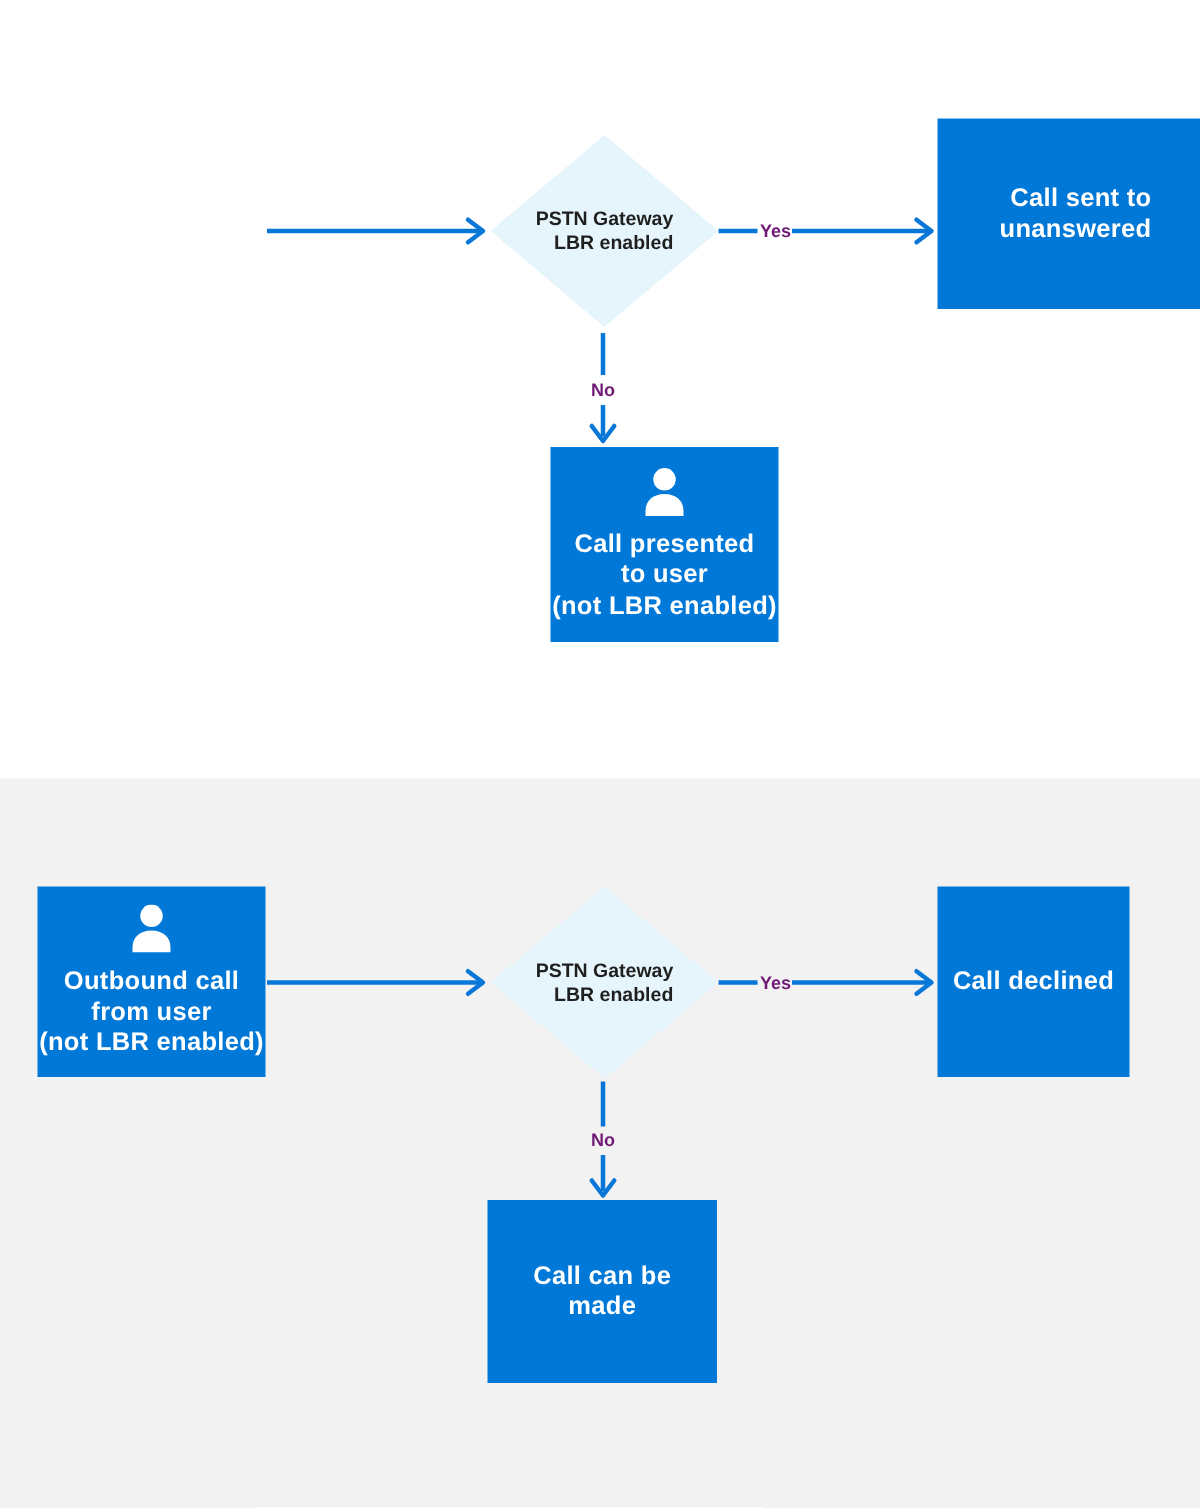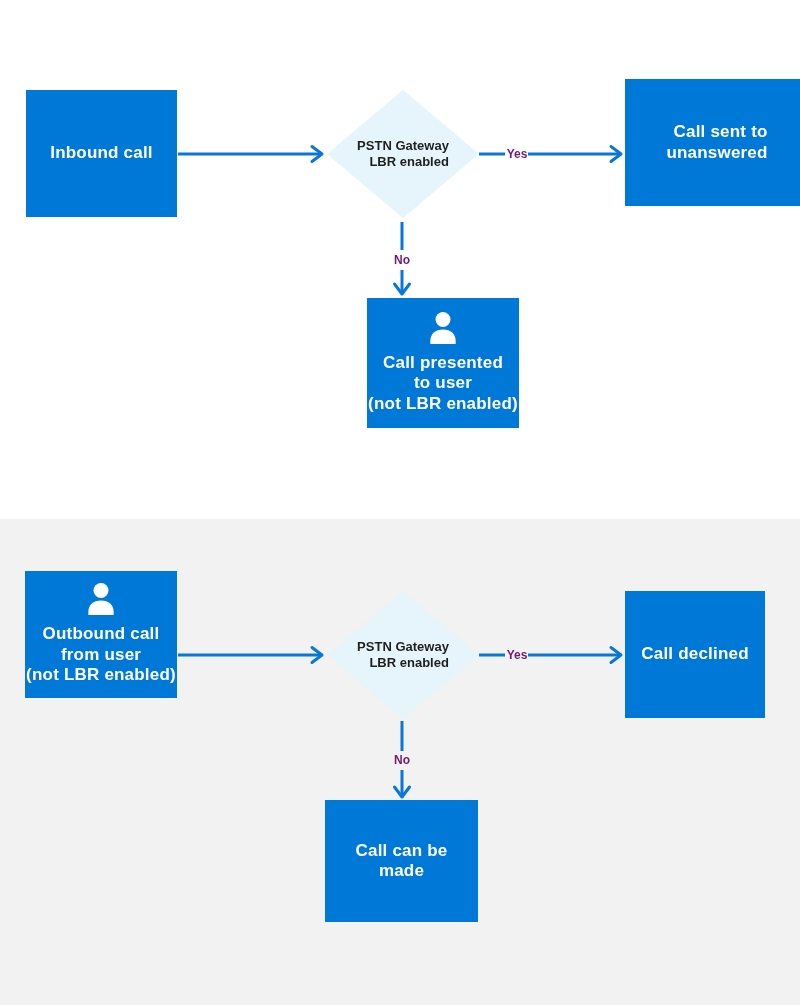--- a/index.html
+++ b/index.html
@@ -91,23 +91,20 @@
 
     <line x1="479" y1="655" x2="505" y2="655"></line>
     <line x1="528" y1="655" x2="619" y2="655"></line>
     <polyline points="611,647.5 621,655 611,662.5" stroke-linecap="round" stroke-linejoin="round"></polyline>
 
     <line x1="402" y1="721" x2="402" y2="751"></line>
     <line x1="402" y1="770" x2="402" y2="794"></line>
     <polyline points="394.5,787 402,797 409.5,787" stroke-linecap="round" stroke-linejoin="round"></polyline>
   </svg>
 
-  <div class="node" style="left:26px; top:90px; width:151px; height:127px;">
-    <div class="node-label">Inbound call</div>
-  </div>
 
   <div class="diamond" style="left:327px; top:90px; width:152px; height:128px;">
     <svg class="diamond-shape" width="152" height="128" viewBox="0 0 152 128">
       <polygon points="76,0 152,64 76,128 0,64" fill="#E6F5FB"></polygon>
     </svg>
     <div class="diamond-label">PSTN Gateway
 LBR enabled</div>
   </div>
 
   <div class="edge-label" style="left:517px; top:154px;">Yes</div>
@@ -122,21 +119,21 @@
   <div class="node" style="left:327px; top:298px; width:152px; height:130px;margin-left:40px;">
     <svg class="person-icon" width="30" height="32" viewBox="0 0 32 34">
       <circle cx="16" cy="8" r="8" fill="#ffffff"></circle>
       <path d="M16,18.5 C7.8,18.5 2.5,23.3 2.5,30.5 L2.5,34 L29.5,34 L29.5,30.5 C29.5,23.3 24.2,18.5 16,18.5 Z" fill="#ffffff"></path>
     </svg>
     <div class="node-label">Call presented
 to user
 (not LBR enabled)</div>
   </div>
 
-  <div class="node" style="left:25px; top:571px; width:152px; height:127px;">
+  <div class="node" style="left:25px; top:591px; width:152px; height:127px;">
     <svg class="person-icon" width="30" height="32" viewBox="0 0 32 34">
       <circle cx="16" cy="8" r="8" fill="#ffffff"></circle>
       <path d="M16,18.5 C7.8,18.5 2.5,23.3 2.5,30.5 L2.5,34 L29.5,34 L29.5,30.5 C29.5,23.3 24.2,18.5 16,18.5 Z" fill="#ffffff"></path>
     </svg>
     <div class="node-label">Outbound call
 from user
 (not LBR enabled)</div>
   </div>
 
   <div class="diamond" style="left:327px; top:591px; width:152px; height:128px;">
@@ -144,21 +141,21 @@
       <polygon points="76,0 152,64 76,128 0,64" fill="#E6F5FB"></polygon>
     </svg>
     <div class="diamond-label">PSTN Gateway
 LBR enabled</div>
   </div>
 
   <div class="edge-label" style="left:517px; top:655px;">Yes</div>
 
   <div class="edge-label" style="left:402px; top:760px;">No</div>
 
-  <div class="node" style="left:625px; top:591px; width:140px; height:127px;">
+  <div class="node" style="left:625px; top:591px; width:128px; height:127px;">
     <div class="node-label">Call declined</div>
   </div>
 
   <div class="node" style="left:325px; top:800px; width:153px; height:122px;">
     <div class="node-label">Call can be
 made</div>
   </div>
 
 </div>
 

